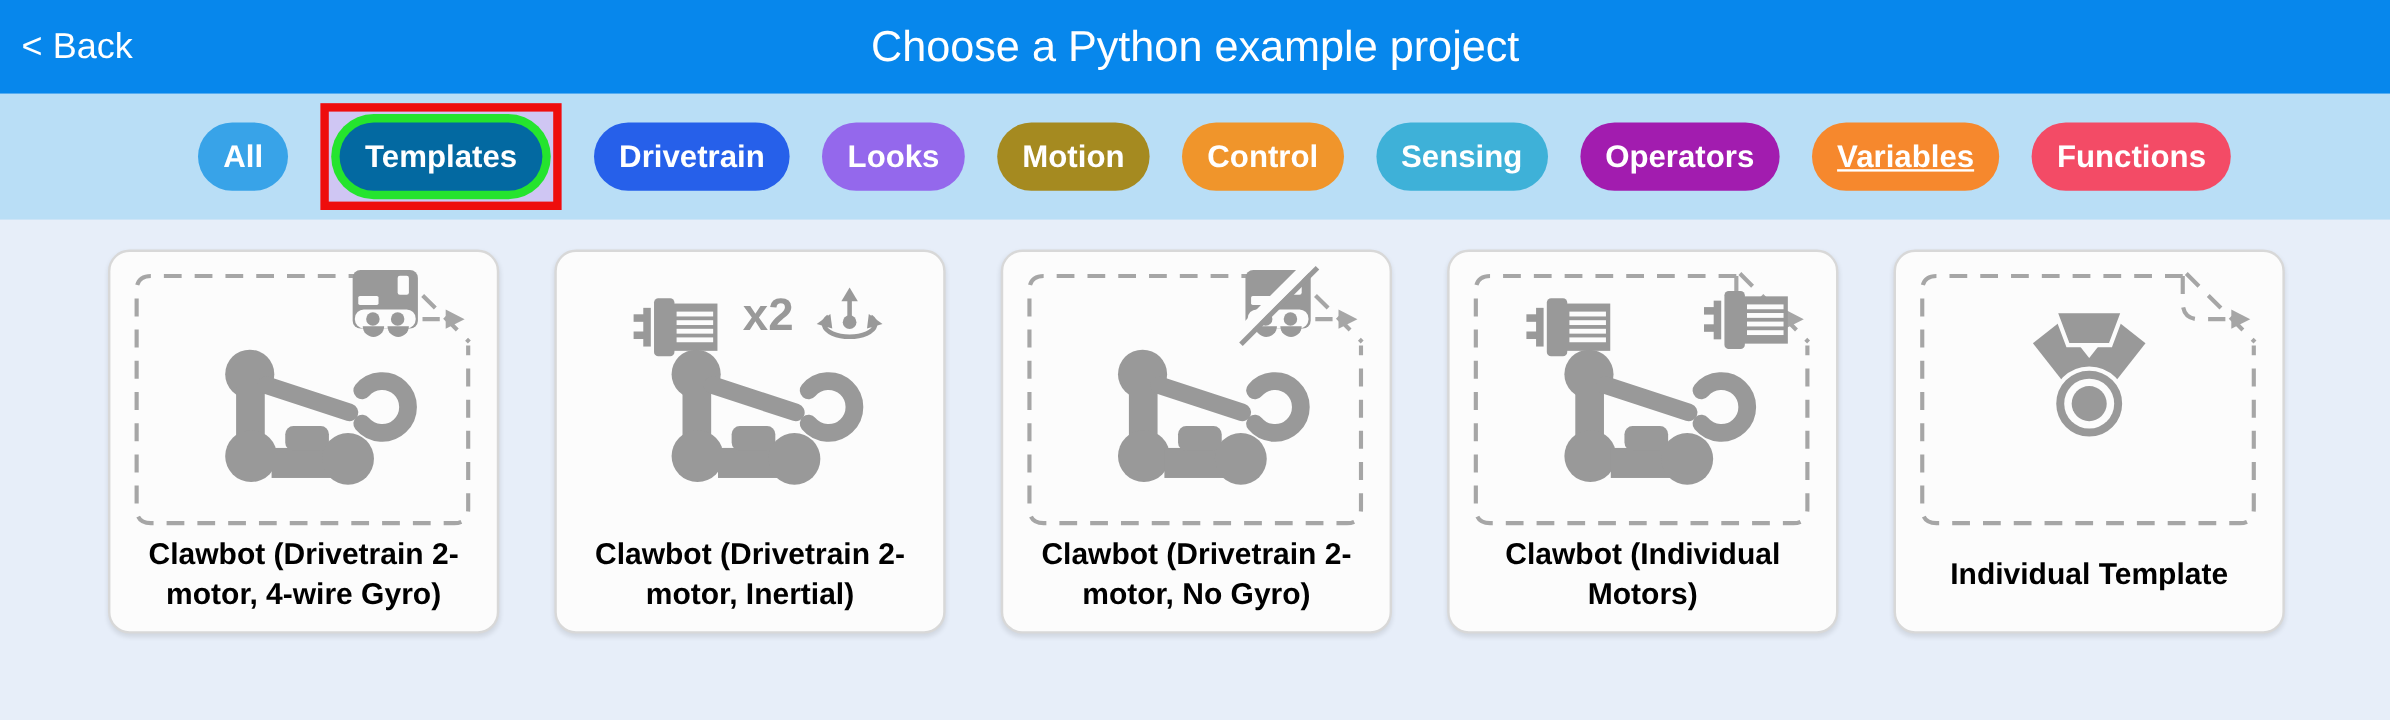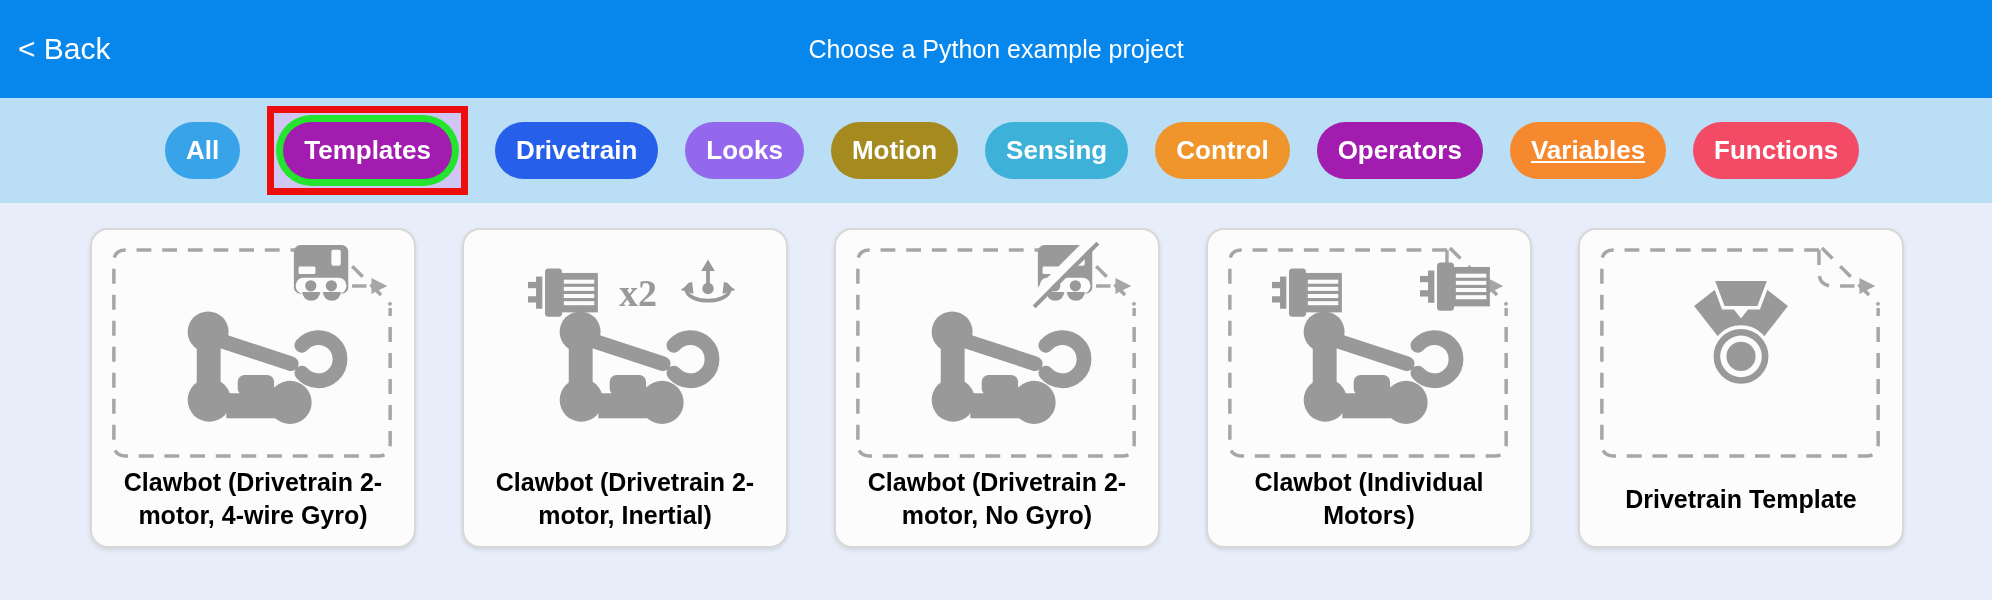--- a/index.html
+++ b/index.html
@@ -2,71 +2,71 @@
 <html><head>
 <meta charset="utf-8">
 <style>
   * { margin:0; padding:0; box-sizing:border-box; }
   html,body { width:1992px; height:600px; }
   body { font-family:"Liberation Sans", sans-serif; background:#e7eef9; overflow:hidden; }
 
   .page { width:1992px; height:600px; background:#e7eef9; position:relative; }
 
   
-  .header { height:98px; background:#0787ec; position:relative; display:flex; align-items:center; justify-content:center; }
+  .header { height:78px; background:#0787ec; position:relative; display:flex; align-items:center; justify-content:center; }
   .back { position:absolute; left:18px; top:0; height:100%; display:flex; align-items:center; color:#fff; font-size:30px; cursor:pointer; }
-  .title { color:#fff; font-size:25px; font-weight:400; }
+  .title { color:#fff; font-size:36px; font-weight:400; }
 
   
   .filterbar { height:105px; background:#b9def6; display:flex; align-items:center; padding-left:165px; gap:27px; }
   .pill { height:57px; border-radius:30px; padding:0 21px; color:#fff; font-weight:bold; font-size:26px;
           display:flex; align-items:center; white-space:nowrap; cursor:pointer; }
   .hl-box { border:7px solid #ee0d0d; background:#cfc6f3; padding:2px; display:flex; }
   .hl-ring { background:#25e42e; border-radius:38px; padding:7px; display:flex; }
 
   
   .grid { display:flex; gap:46px; padding:25px 0 0 90px; }
   .card { width:326px; height:320px; background:#fcfcfc; border:2px solid #d8d8d8; border-radius:18px;
           padding:10px 12px 0; display:flex; flex-direction:column; box-shadow:0 2px 4px rgba(0,0,0,0.10); cursor:pointer; }
   .card-image { position:relative; height:226px; }
   .frame { position:absolute; inset:0; }
   .frame svg { width:100%; height:100%; }
   .card-label { flex:1; display:flex; align-items:center; justify-content:center; text-align:center;
                 font-weight:bold; font-size:25px; line-height:33px; color:#000; padding:0 18px 14px; }
   .icon { position:absolute; }
   .slot-topright { left:188px; top:5px; }
-  .slot-a { left:52px; top:24px; display:flex; align-items:center; gap:5px;font-family:Liberation Serif, serif; }
+  .slot-a { left:52px; top:24px; display:flex; gap:5px; }
   .slot-b { left:200px; top:18px; }
   .slot-clawbot { left:50%; top:60px; transform:translateX(-50%); margin-left:12px; }
   .slot-center { left:50%; top:34px; transform:translateX(-50%); }
   .x2 { font-size:38px; font-weight:bold; color:#999; line-height:1; }
   .icon svg { display:block; overflow:visible; }
 </style>
 </head>
 <body>
 
 <div class="page">
 
   <div class="header">
     <div class="back">&lt; Back</div>
     <div class="title">Choose a Python example project</div>
   </div>
 
   <div class="filterbar">
       <div class="pill" style="background: rgb(56, 163, 232);">All</div>
       <div class="hl-box" style="border-color: rgb(238, 13, 13); background: rgb(207, 198, 243);">
         <div class="hl-ring" style="background: rgb(37, 228, 46);">
-          <div class="pill" style="background: #a21caf;">Templates</div>
+          <div class="pill" style="background: #0369a1;">Templates</div>
         </div>
       </div>
       <div class="pill" style="background: rgb(38, 96, 234);">Drivetrain</div>
       <div class="pill" style="background: rgb(148, 104, 236);">Looks</div>
       <div class="pill" style="background: rgb(165, 138, 32);">Motion</div>
+      <div class="pill" style="background: rgb(240, 149, 43);">Control</div>
       <div class="pill" style="background: rgb(62, 177, 216);">Sensing</div>
-      <div class="pill" style="background: rgb(240, 149, 43);">Control</div>
       <div class="pill" style="background: #a21caf;">Operators</div>
       <div class="pill" style="background: rgb(246, 136, 45); text-decoration: underline;">Variables</div>
       <div class="pill" style="background: rgb(243, 75, 102);">Functions</div>
     </div>
 
   <div class="grid">
       <div class="card">
         <div class="card-image">
           <div class="frame"><svg viewBox="0 0 302 226" preserveAspectRatio="none">
               <g fill="none" stroke="#a6a6a6" stroke-width="3.5" stroke-dasharray="15 11">
@@ -268,17 +268,17 @@
             <svg width="124" viewBox="0 0 140 132">
               <line x1="30" y1="26" x2="74" y2="82" stroke="#999" stroke-width="33"></line>
               <line x1="110" y1="26" x2="66" y2="82" stroke="#999" stroke-width="33"></line>
               <polygon points="38,6 102,6 90,38 50,38" fill="#999" stroke="#fcfcfc" stroke-width="4"></polygon>
               <circle cx="70" cy="93" r="33" fill="#999" stroke="#fcfcfc" stroke-width="4"></circle>
               <circle cx="70" cy="93" r="23.5" fill="#fcfcfc"></circle>
               <circle cx="70" cy="93" r="16.5" fill="#999"></circle>
             </svg>
           </div>
         </div>
-        <div class="card-label">Drivetrain Template</div>
+        <div class="card-label">Individual Template</div>
       </div>
     </div>
 
 </div>
 
 </body></html>

